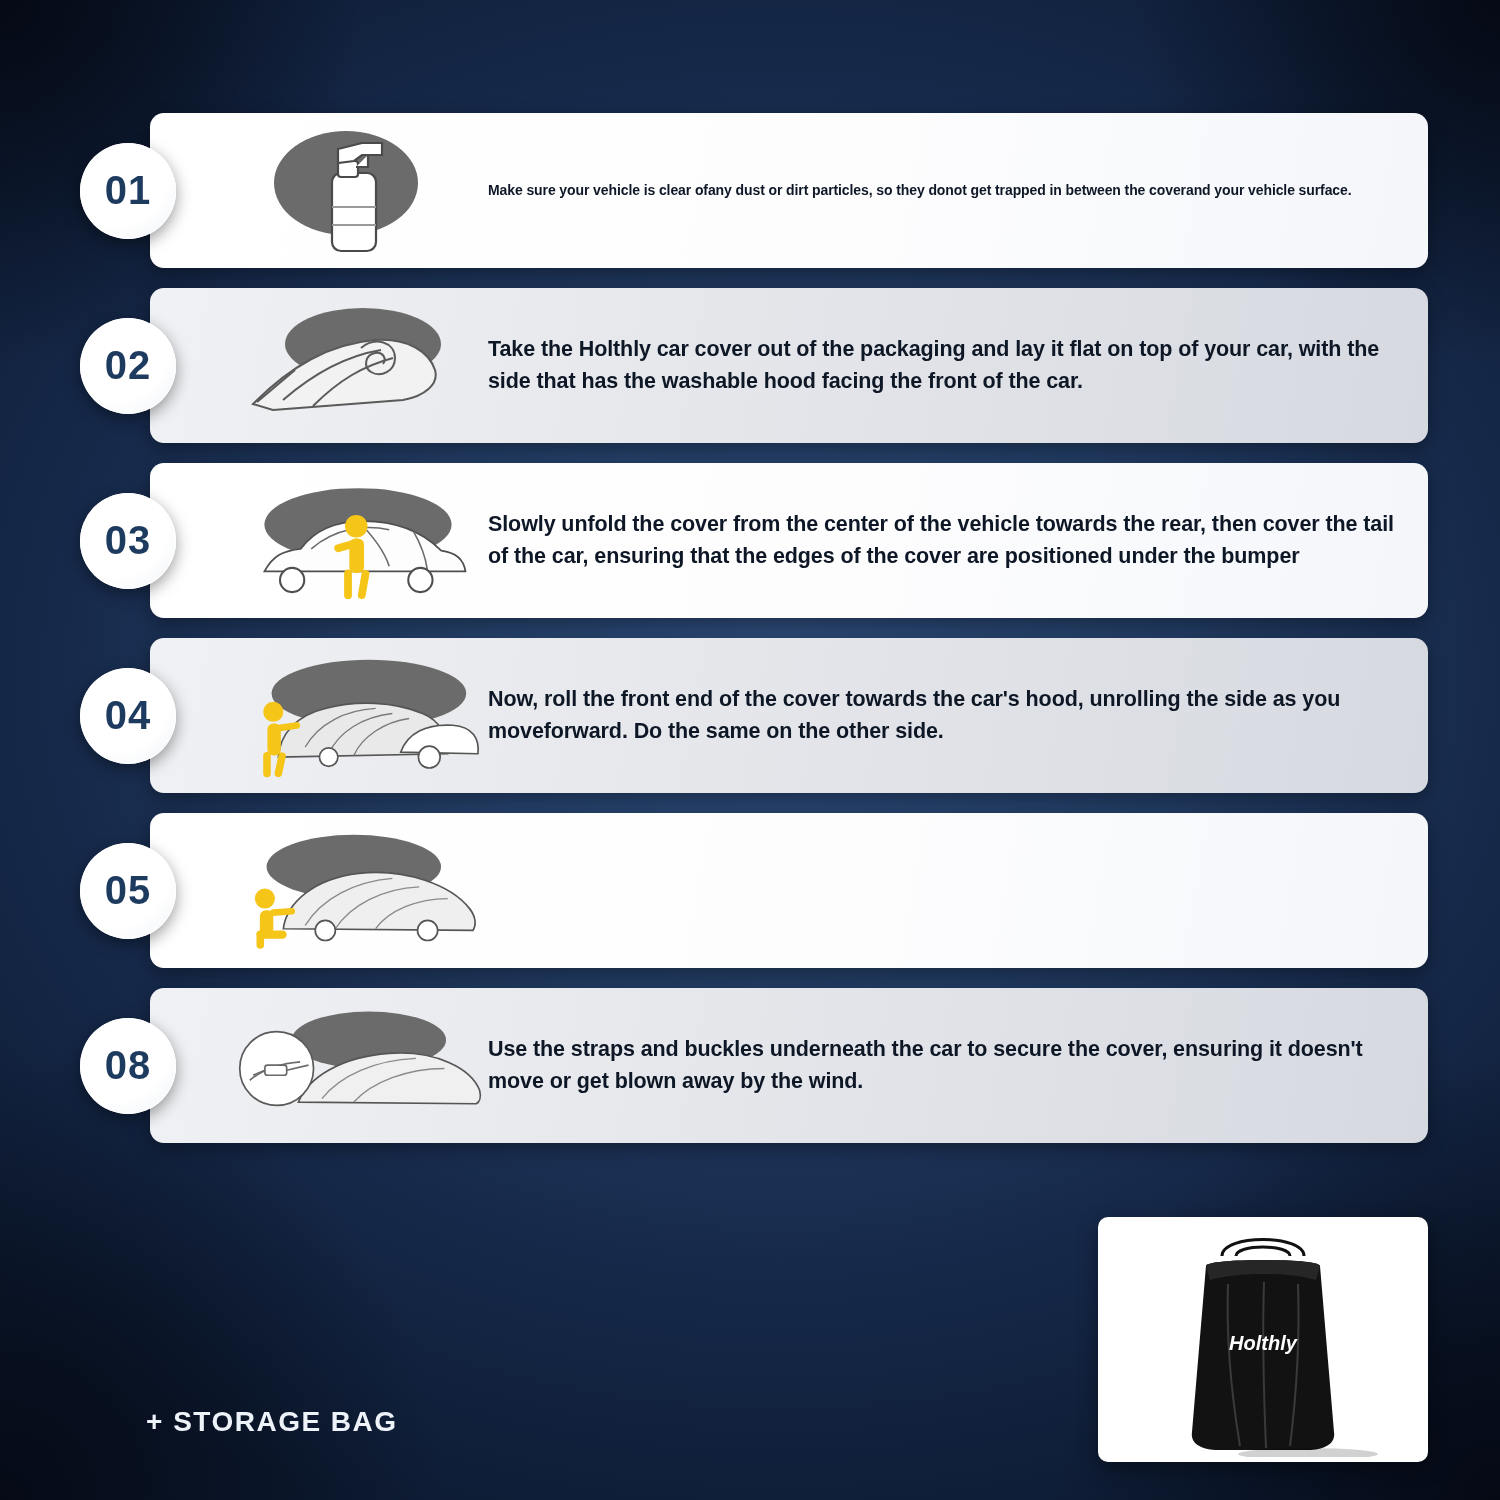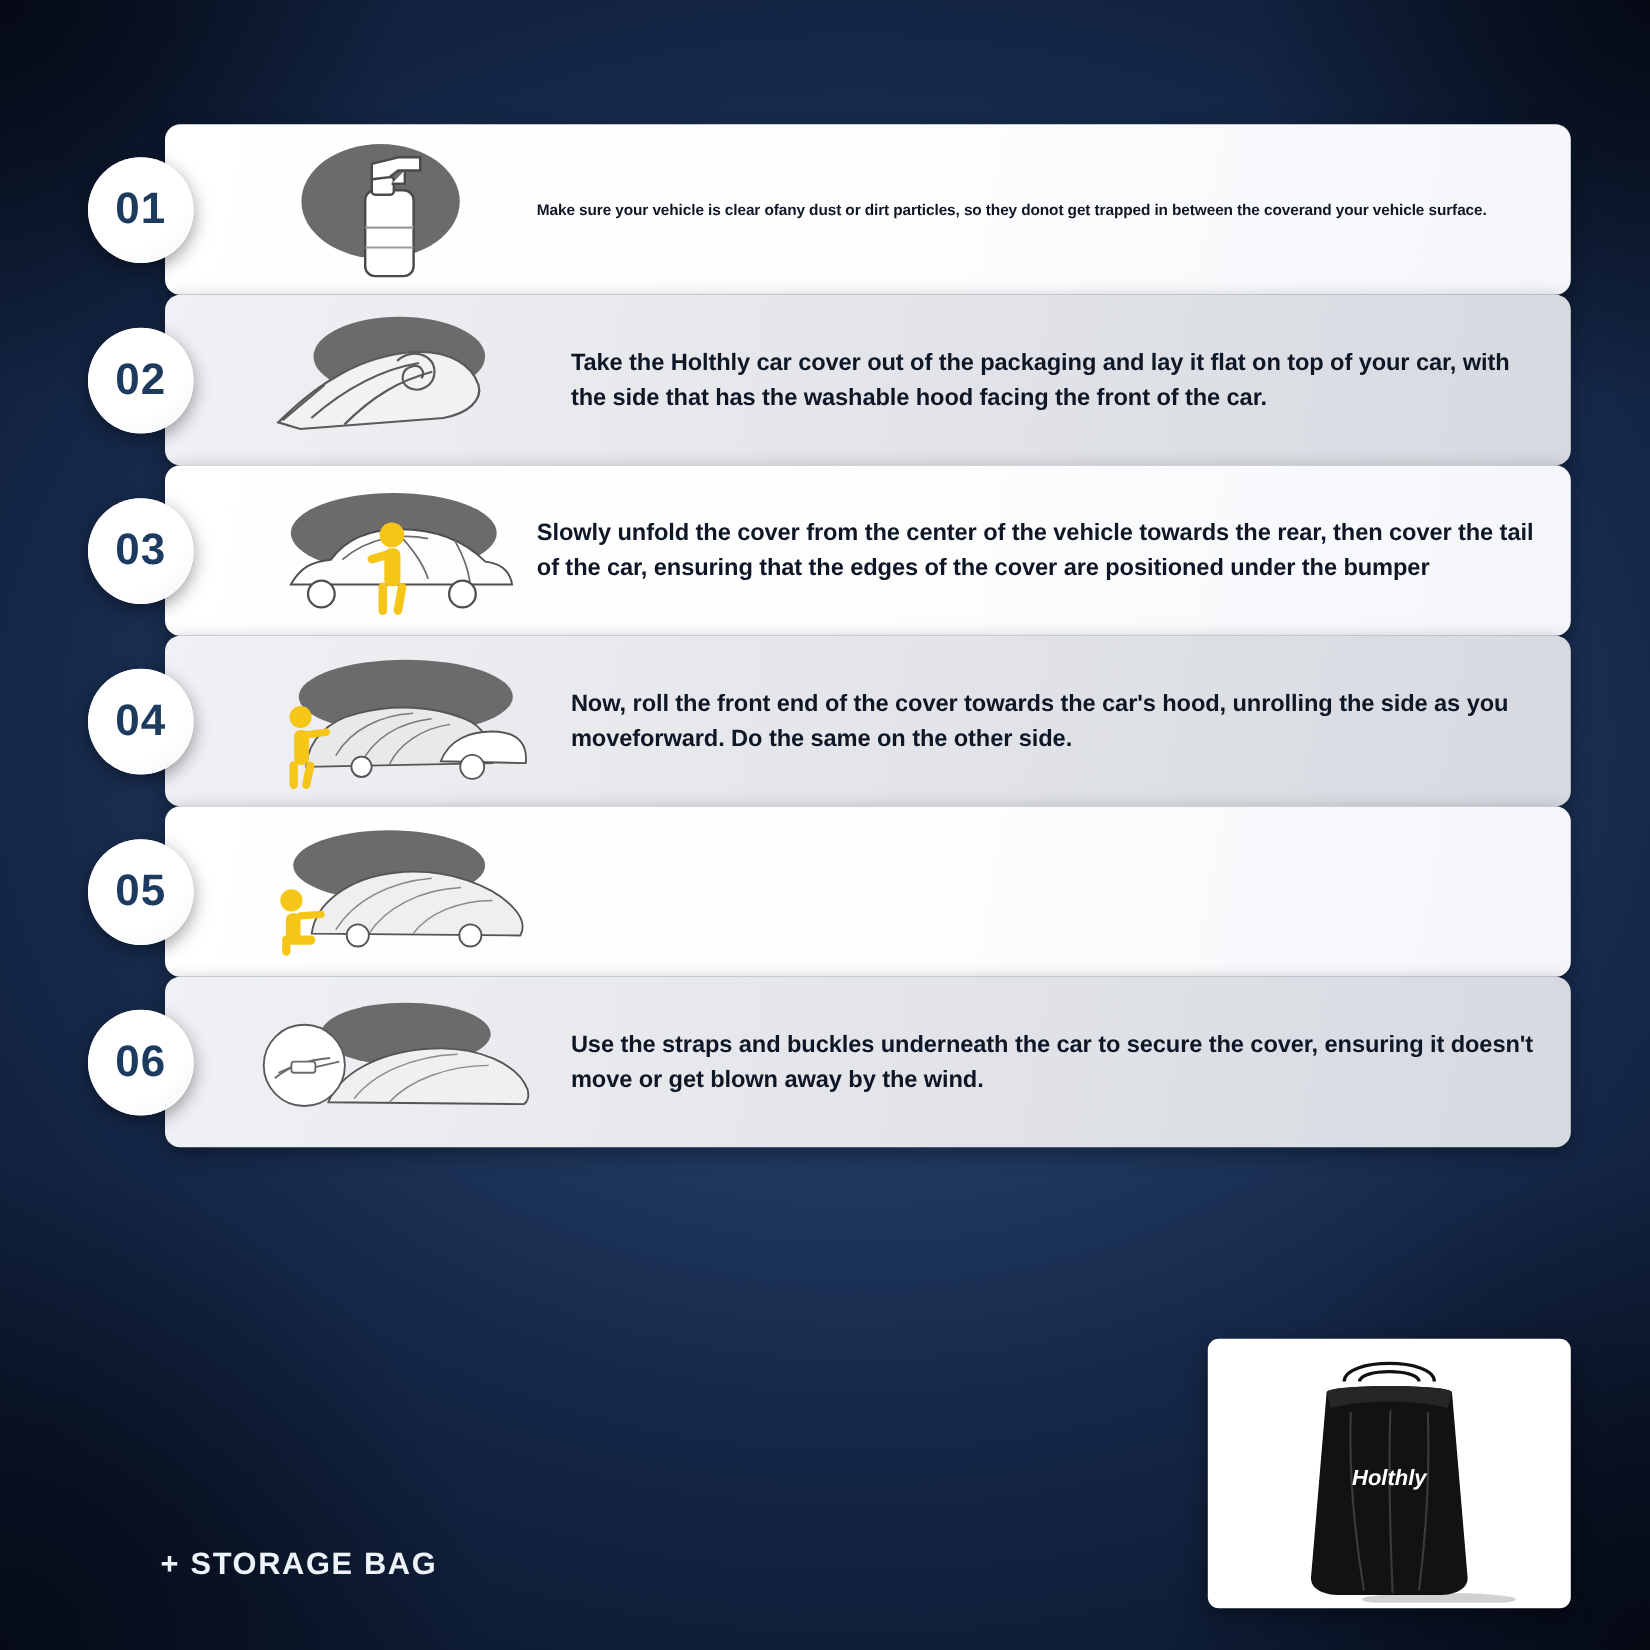--- a/index.html
+++ b/index.html
@@ -27,31 +27,31 @@
     pointer-events: none;
   }
   .steps {
     position: absolute;
     left: 150px; top: 113px;
     width: 1278px;
   }
   .step {
     position: relative;
     height: 155px;
+    margin-bottom: 20px;
     border-radius: 14px;
     display: flex;
     align-items: center;
     box-shadow: 0 6px 18px rgba(0,0,0,0.35);
   }
   .step.white {
     background: linear-gradient(100deg, #ffffff 0%, #fdfdfe 55%, #f4f6fa 100%);
   }
   .step.grey {
     background: linear-gradient(100deg, #f0f1f4 0%, #e2e4e9 55%, #d6d9e0 100%);
-    gap: 31px;
   }
   .badge {
     position: absolute;
     left: -70px; top: 50%;
     transform: translateY(-50%);
     width: 96px; height: 96px;
     border-radius: 50%;
     background: radial-gradient(circle at 35% 30%, #ffffff 0%, #ffffff 60%, #eef1f6 100%);
     box-shadow: 0 5px 16px rgba(0,0,0,0.40), inset 0 0 0 1px rgba(255,255,255,0.9);
     display: flex; align-items: center; justify-content: center;
@@ -239,21 +239,21 @@
             <rect x="50" y="96" width="30" height="8" rx="4" transform="rotate(-4 64 100)"></rect>
             <rect x="34" y="122" width="36" height="10" rx="5"></rect>
             <rect x="34" y="122" width="9" height="22" rx="4.5"></rect>
           </g>
         </svg>
       </div>
     </div>
 
     <div class="step grey">
       <div class="badge">
-        <span>06</span>
+        <span>08</span>
       </div>
       <div class="icon-slot">
         <svg width="310" height="150" viewBox="0 0 310 150">
           <ellipse cx="168" cy="44" rx="92" ry="34" fill="#6b6b6b"></ellipse>
           <g fill="#f0f0f0" stroke="#555" stroke-width="2">
             <path d="M84 118 C96 88 136 64 192 60 C248 56 290 78 300 104 C302 112 300 118 296 120 Z"></path>
           </g>
           <g fill="none" stroke="#8a8a8a" stroke-width="1.6">
             <path d="M112 114 C134 86 176 68 224 66"></path>
             <path d="M150 118 C172 94 214 78 258 78"></path>

